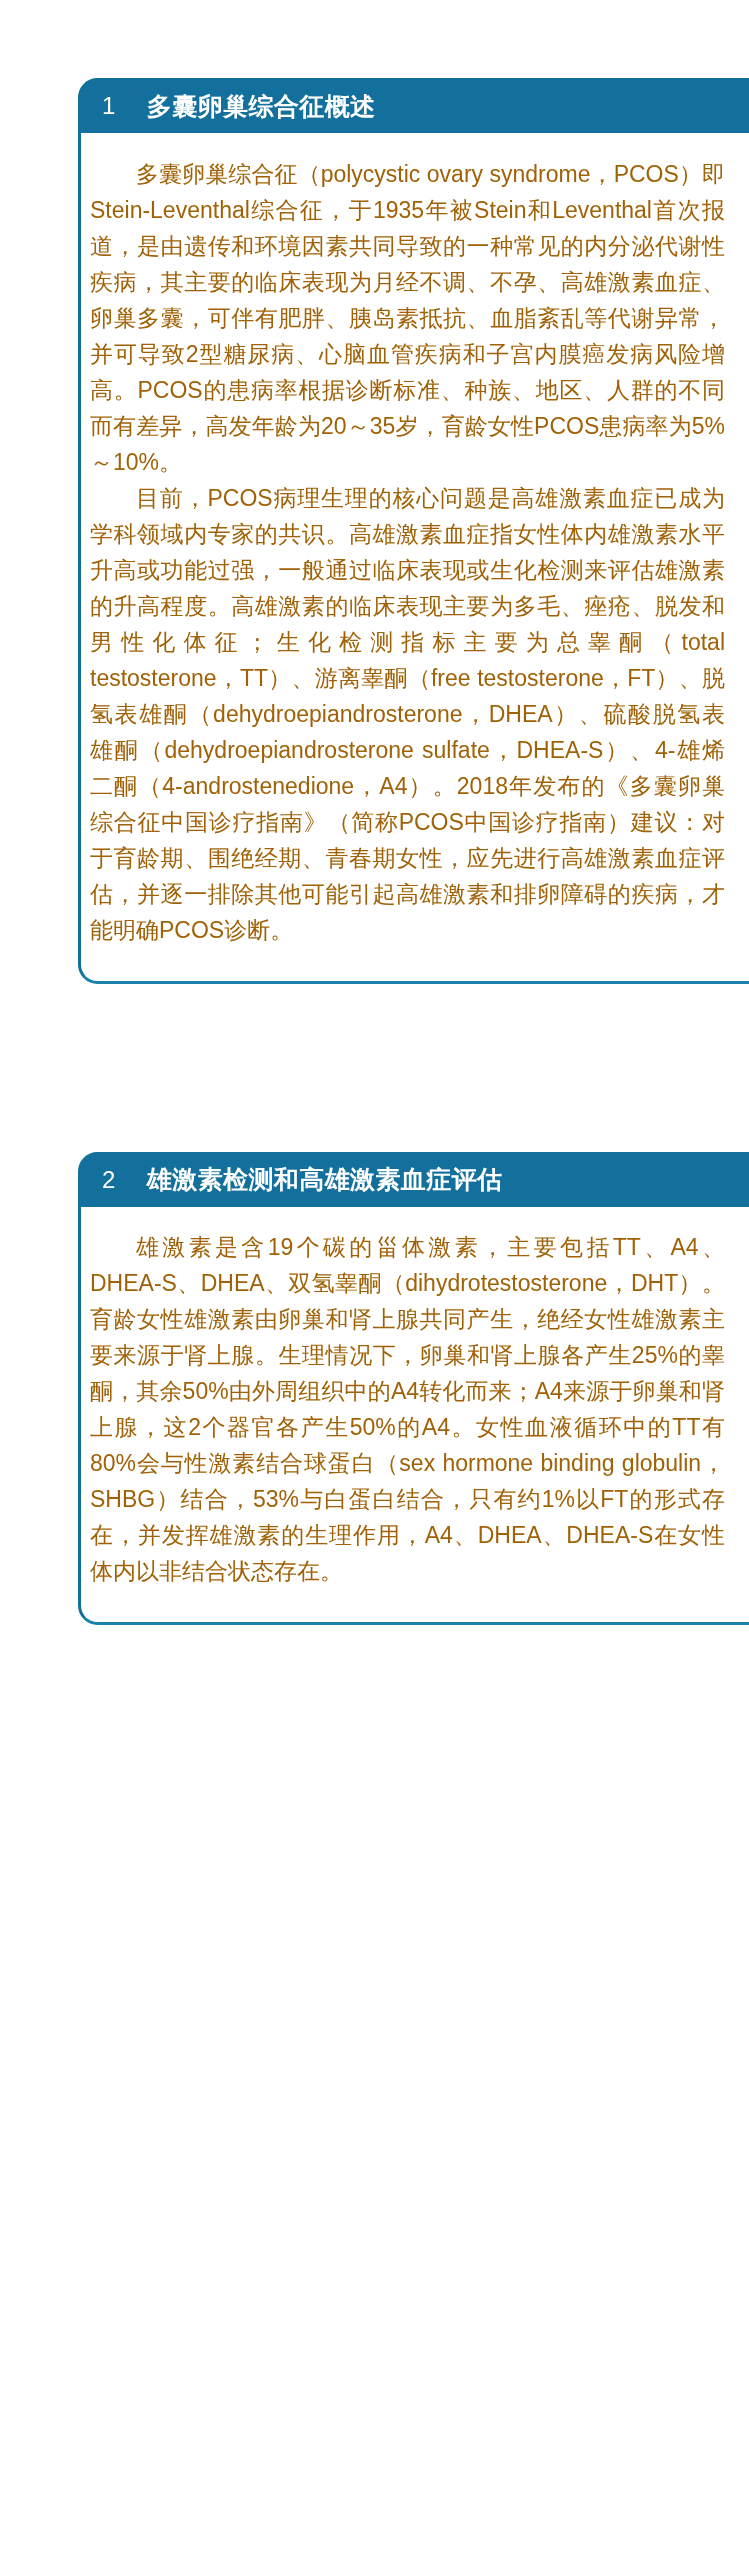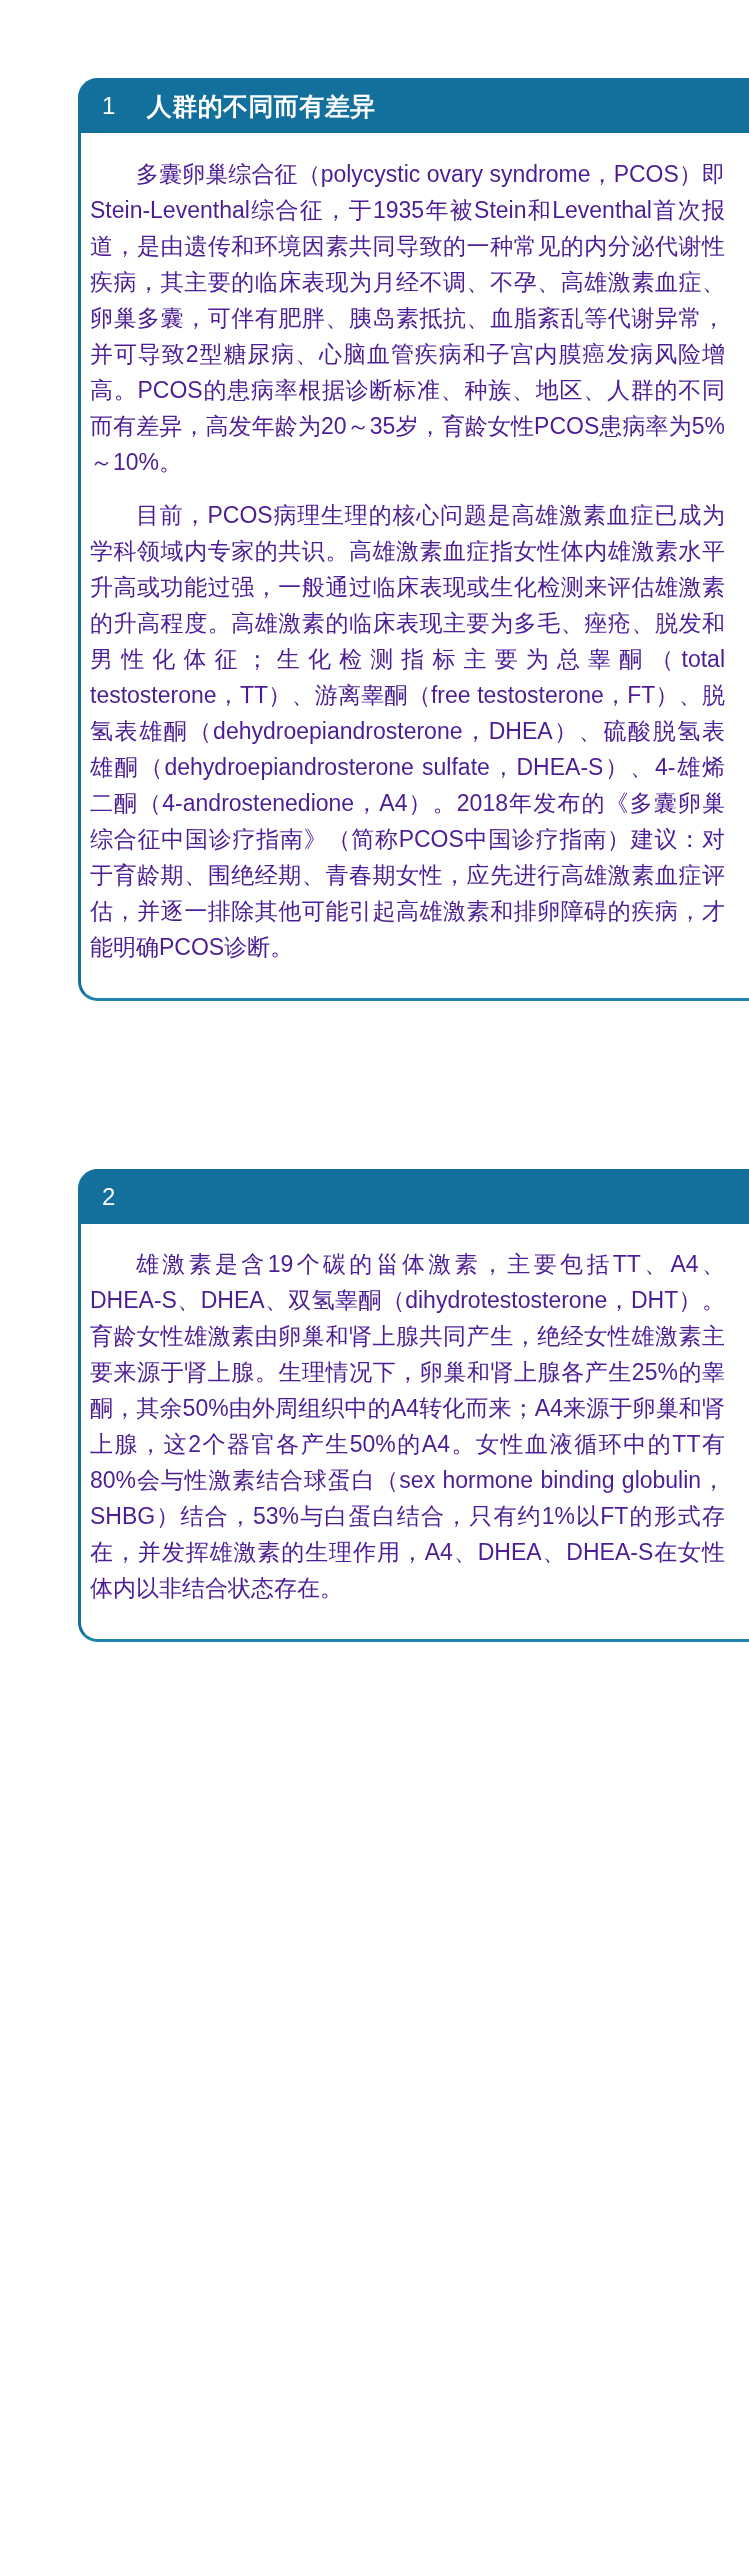--- a/index.html
+++ b/index.html
@@ -88,53 +88,54 @@
   
   .sec-card, .sec-header { width: calc(100% - 78px + 45px); }
 
   .sec-card-inner {
     padding-right: 67px;
     padding-left: 9px;
   }
 
   p.para {
     margin: 0;
-    color: #4c1d95;
+    color: #a16207;
     font-size: 23px;
     line-height: 36px;
     text-align: justify;
     text-justify: inter-ideograph;
     text-indent: 2em;
     font-weight: 400;
     letter-spacing: 0;
     word-break: break-word;
   }
-  p.para + p.para { margin-top: 17px; }
+  p.para + p.para { margin-top: 0; }
 </style>
 </head>
 <body>
 
 <div class="page">
 
   <div class="section sec-1">
     <div class="sec-header">
       <span class="sec-num">1</span>
-      <span class="sec-title">人群的不同而有差异</span>
+      <span class="sec-title">多囊卵巢综合征概述</span>
     </div>
     <div class="sec-card">
       <div class="sec-card-inner">
         <p class="para">多囊卵巢综合征（polycystic ovary syndrome，PCOS）即Stein-Leventhal综合征，于1935年被Stein和Leventhal首次报道，是由遗传和环境因素共同导致的一种常见的内分泌代谢性疾病，其主要的临床表现为月经不调、不孕、高雄激素血症、卵巢多囊，可伴有肥胖、胰岛素抵抗、血脂紊乱等代谢异常，并可导致2型糖尿病、心脑血管疾病和子宫内膜癌发病风险增高。PCOS的患病率根据诊断标准、种族、地区、人群的不同而有差异，高发年龄为20～35岁，育龄女性PCOS患病率为5%～10%。</p>
         <p class="para">目前，PCOS病理生理的核心问题是高雄激素血症已成为学科领域内专家的共识。高雄激素血症指女性体内雄激素水平升高或功能过强，一般通过临床表现或生化检测来评估雄激素的升高程度。高雄激素的临床表现主要为多毛、痤疮、脱发和男性化体征；生化检测指标主要为总睾酮（total testosterone，TT）、游离睾酮（free testosterone，FT）、脱氢表雄酮（dehydroepiandrosterone，DHEA）、硫酸脱氢表雄酮（dehydroepiandrosterone sulfate，DHEA-S）、4-雄烯二酮（4-androstenedione，A4）。2018年发布的《多囊卵巢综合征中国诊疗指南》（简称PCOS中国诊疗指南）建议：对于育龄期、围绝经期、青春期女性，应先进行高雄激素血症评估，并逐一排除其他可能引起高雄激素和排卵障碍的疾病，才能明确PCOS诊断。</p>
       </div>
     </div>
   </div>
 
   <div class="section sec-2">
     <div class="sec-header">
       <span class="sec-num">2</span>
+      <span class="sec-title">雄激素检测和高雄激素血症评估</span>
     </div>
     <div class="sec-card">
       <div class="sec-card-inner">
         <p class="para">雄激素是含19个碳的甾体激素，主要包括TT、A4、DHEA-S、DHEA、双氢睾酮（dihydrotestosterone，DHT）。育龄女性雄激素由卵巢和肾上腺共同产生，绝经女性雄激素主要来源于肾上腺。生理情况下，卵巢和肾上腺各产生25%的睾酮，其余50%由外周组织中的A4转化而来；A4来源于卵巢和肾上腺，这2个器官各产生50%的A4。女性血液循环中的TT有80%会与性激素结合球蛋白（sex hormone binding globulin，SHBG）结合，53%与白蛋白结合，只有约1%以FT的形式存在，并发挥雄激素的生理作用，A4、DHEA、DHEA-S在女性体内以非结合状态存在。</p>
       </div>
     </div>
   </div>
 
 </div>
 

